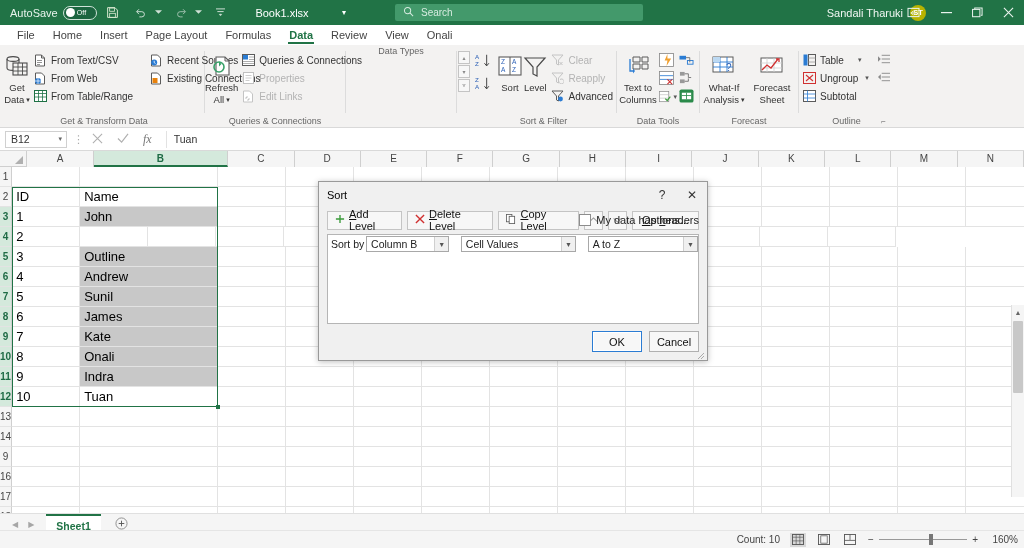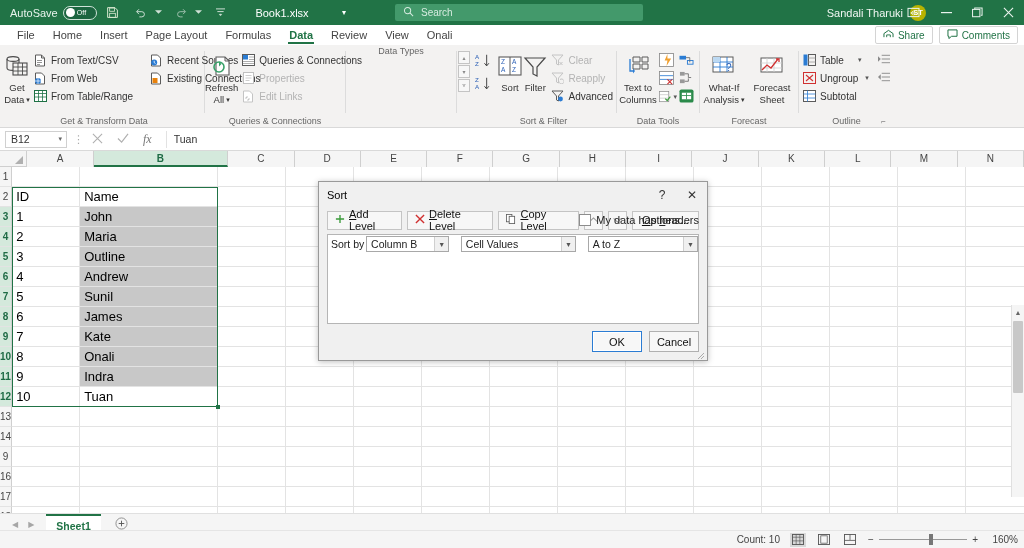--- a/index.html
+++ b/index.html
@@ -298,39 +298,20 @@
     <div class="tab">File</div>
     <div class="tab">Home</div>
     <div class="tab">Insert</div>
     <div class="tab">Page Layout</div>
     <div class="tab">Formulas</div>
     <div class="tab active">Data</div>
     <div class="tab">Review</div>
     <div class="tab">View</div>
     <div class="tab">Onali</div>
 
-    <div class="topright">
-      <div class="tr-btn">
-        <span>
-          <svg width="11" height="10" viewBox="0 0 12 11">
-              <path d="M1 9V5l5-3.5L11 5v4" fill="none" stroke="#217346" stroke-width="1.1"></path>
-              <path d="M4 9V6.5h4V9" fill="none" stroke="#217346" stroke-width="1"></path>
-            </svg>
-        </span>
-        <span>Share</span>
-      </div>
-      <div class="tr-btn">
-        <span>
-          <svg width="11" height="10" viewBox="0 0 12 11">
-              <path d="M1 1h10v7H5l-3 2.5V8H1z" fill="none" stroke="#217346" stroke-width="1.1"></path>
-            </svg>
-        </span>
-        <span>Comments</span>
-      </div>
-    </div>
   </div>
 
   <div class="ribbon">
 
     <div class="grp" style="width:200px">
       <div class="grp-body">
         <div class="bigbtn">
           <span class="ic">
             <svg width="26" height="25" viewBox="0 0 26 25">
               <ellipse cx="9" cy="4" rx="6" ry="2.4" fill="none" stroke="#4a4a4a" stroke-width="1.1"></ellipse>
@@ -499,21 +480,21 @@
               </svg>
           </span>
           <span>Sort</span>
         </div>
         <div class="bigbtn" style="width:38px">
           <span class="ic">
             <svg width="24" height="24" viewBox="0 0 24 24">
                 <path d="M2 3h20l-8 9v9l-4-2v-7z" fill="none" stroke="#4a4a4a" stroke-width="1.2"></path>
               </svg>
           </span>
-          <span>Filter</span>
+          <span>Level</span>
         </div>
         <div class="smallitems">
           <div class="smallbtn dis">
             <span class="ic">
               <svg width="13" height="12" viewBox="0 0 13 12">
                   <path d="M1 1h11l-4.5 5v5l-2-1V6z" fill="none" stroke="#c4c4c4" stroke-width="1"></path>
                   <path d="M8.5 8l3 3M11.5 8l-3 3" stroke="#c4c4c4" stroke-width="1"></path>
                 </svg>
             </span>
             <span>Clear</span>
@@ -790,21 +771,20 @@
           <div class="cell" style="width:68px"></div>
           <div class="cell" style="width:68px"></div>
           <div class="cell" style="width:68px"></div>
           <div class="cell" style="width:68px"></div>
           <div class="cell" style="width:68px"></div>
           <div class="cell" style="width:68px"></div>
           <div class="cell" style="width:68px"></div>
         </div>
         <div class="grow">
           <div class="cell" style="width:68px">2</div>
-          <div class="cell hl" style="width:138px">Maria</div>
           <div class="cell" style="width:68px"></div>
           <div class="cell" style="width:68px"></div>
           <div class="cell" style="width:68px"></div>
           <div class="cell" style="width:68px"></div>
           <div class="cell" style="width:68px"></div>
           <div class="cell" style="width:68px"></div>
           <div class="cell" style="width:68px"></div>
           <div class="cell" style="width:68px"></div>
           <div class="cell" style="width:68px"></div>
           <div class="cell" style="width:68px"></div>

